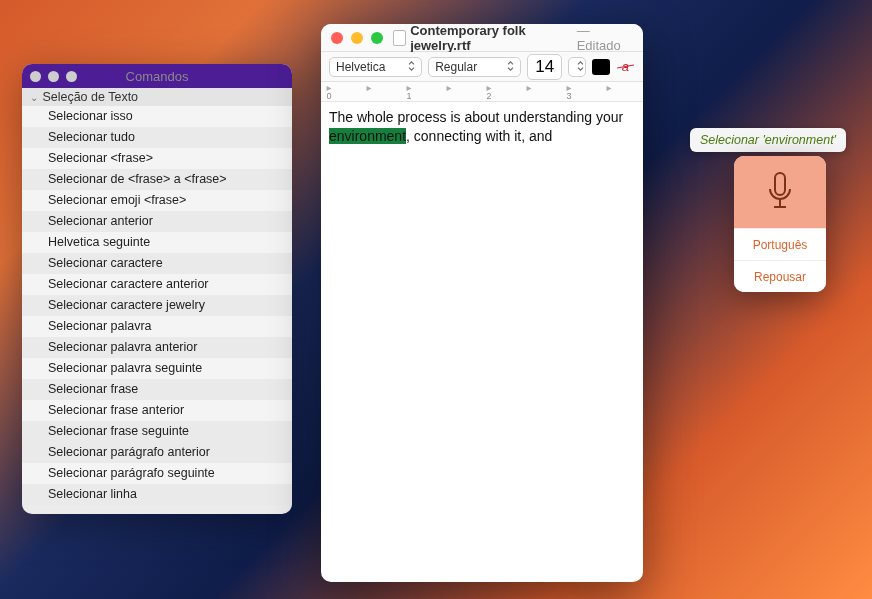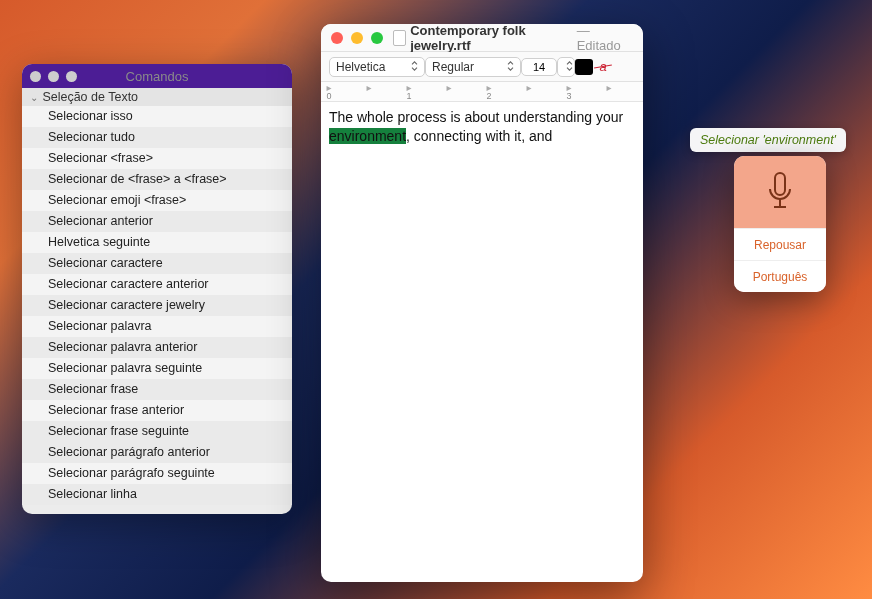--- a/index.html
+++ b/index.html
@@ -62,30 +62,30 @@
   .tl.red { background: #ff5f57; } .tl.yel { background: #febc2e; } .tl.grn { background: #28c840; }
   .doc-icon {
     width: 14px; height: 16px; margin-right: 4px;
     background: linear-gradient(#fff,#fff); border: 1px solid #bbb; border-radius: 2px;
     position: relative;
   }
   .te-title { font-size: 13px; font-weight: 600; color: #333; }
   .te-title-suffix { font-size: 13px; color: #999; font-weight: 400; }
 
   .te-toolbar {
-    height: 30px; display: flex; align-items: center; 
+    height: 30px; display: flex; align-items: center; gap: 6px;
     padding: 0 8px; background: #fafafa; border-bottom: 1px solid #e1e1e1;
   }
   .tb-select {
     display: flex; align-items: center; justify-content: space-between;
     border: 1px solid #d0d0d0; border-radius: 5px;
     background: #fff; font-size: 12px; padding: 2px 6px; color: #333;
   }
   .tb-select .caret { display:inline-block; margin-left:6px; }
-  .tb-size { width: 36px; display:flex; align-items:center; justify-content:center; gap:3px; border:1px solid #d0d0d0; border-radius:5px; background:#fff; font-size:11px; padding:2px 4px;}
+  .tb-size { width: 36px; display:flex; align-items:center; justify-content:center; gap:3px; border:1px solid #d0d0d0; border-radius:5px; background:#fff; font-size:17px; padding:2px 4px;}
   .color-swatch { width: 18px; height: 16px; background: #000; border-radius: 3px; }
   .strike-a {
     width: 20px; height: 18px; display:flex; align-items:center; justify-content:center;
     font-size: 13px; font-style: italic; color: #c23; position: relative;
   }
   .strike-a::after { content:""; position:absolute; left:1px; right:1px; top:45%; height:1.3px; background:#c23; transform:rotate(-10deg);}
 
   .ruler {
     height: 20px; background: #fcfcfc; border-bottom: 1px solid #e4e4e4;
     position: relative; font-size: 9px; color: #888;
@@ -230,15 +230,15 @@
 <div class="voice-tooltip">Selecionar 'environment'</div>
 <div class="voice-panel">
   <div class="mic-area">
     <svg class="mic-icon" width="30" height="42" viewBox="0 0 30 42">
       <rect x="10" y="2" width="10" height="22" rx="5" fill="none" stroke="currentColor" stroke-width="2"></rect>
       <path d="M5 18 a10 10 0 0 0 20 0" fill="none" stroke="currentColor" stroke-width="2"></path>
       <line x1="15" y1="28" x2="15" y2="36" stroke="currentColor" stroke-width="2"></line>
       <line x1="9" y1="36" x2="21" y2="36" stroke="currentColor" stroke-width="2"></line>
     </svg>
   </div>
+  <div class="voice-btn">Português</div>
   <div class="voice-btn">Repousar</div>
-  <div class="voice-btn">Português</div>
 </div>
 
 </body></html>

